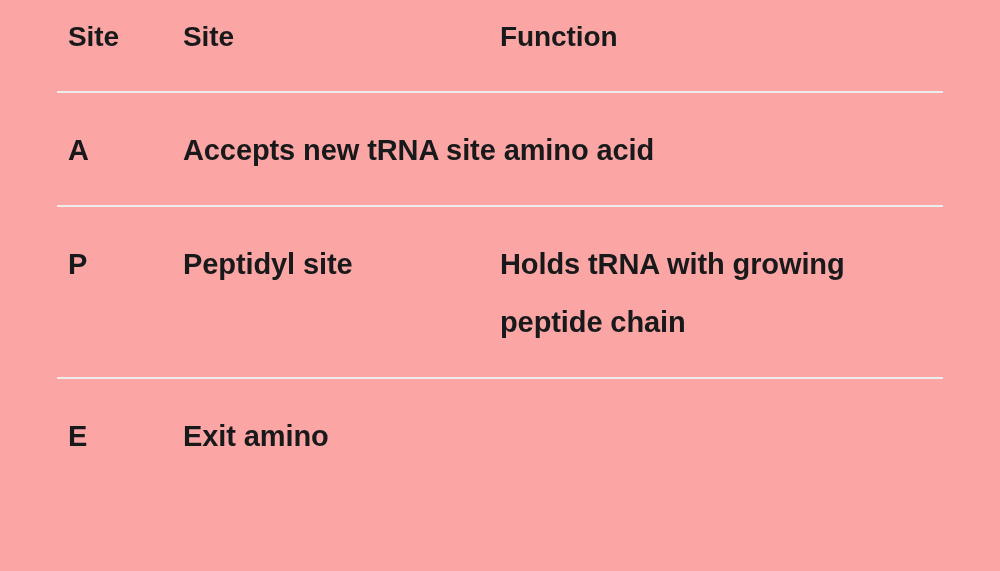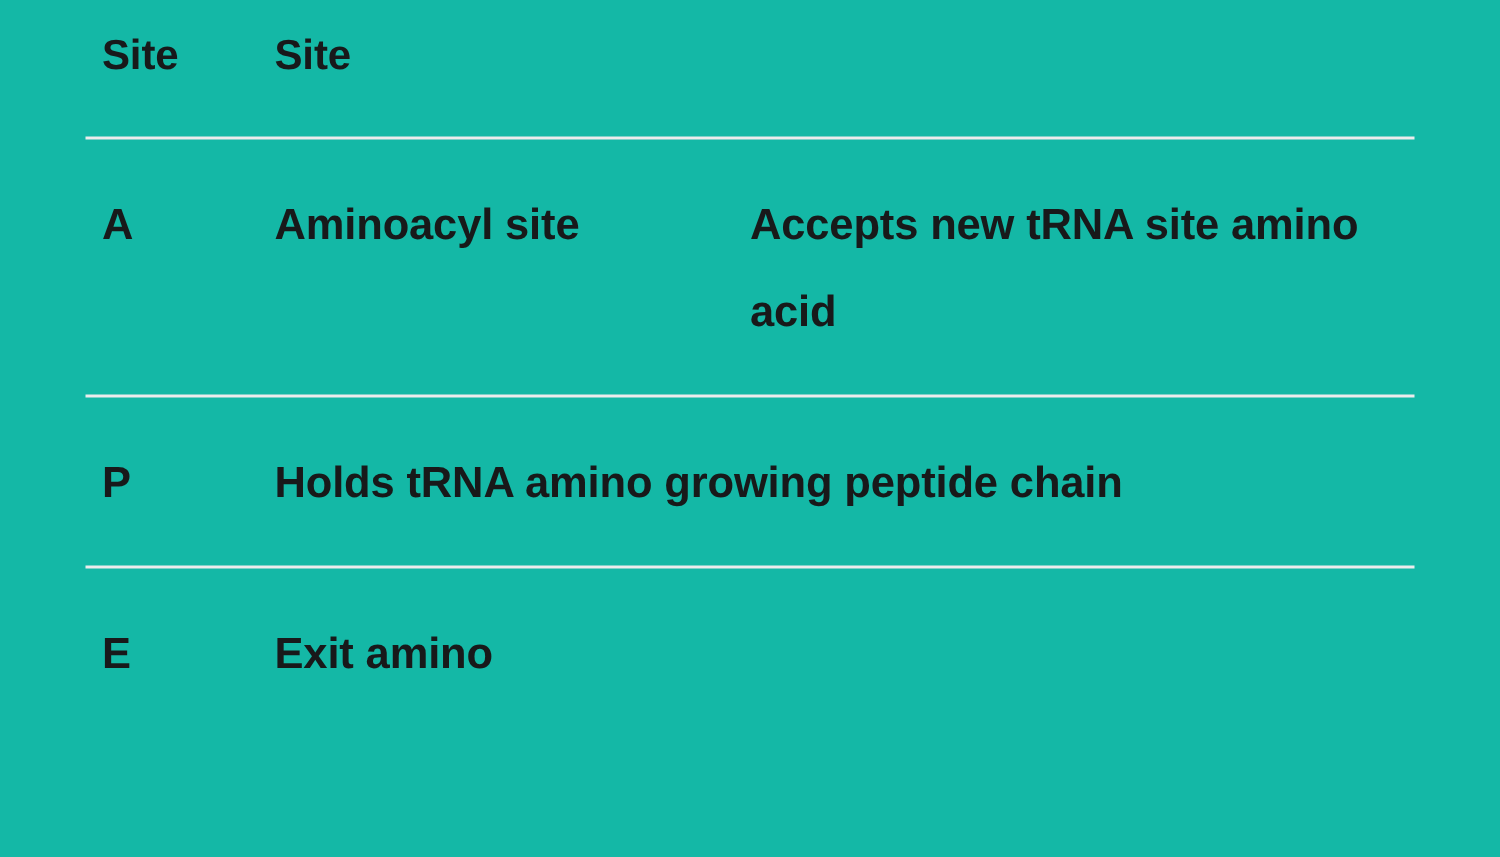--- a/index.html
+++ b/index.html
@@ -13,21 +13,21 @@
     overflow: hidden;
     font-family: "Liberation Sans", sans-serif;
     color: #18191a;
     -webkit-font-smoothing: antialiased;
   }
 
   .sheet {
     position: relative;
     width: 1000px;
     height: 571px;
-    background: #14b8a6;
+    background: #fca5a5;
   }
 
   .table {
     position: absolute;
     left: 57px;
     top: 0;
     width: 886px;
   }
 
   .row {
@@ -87,31 +87,32 @@
 </style>
 </head>
 <body>
 
 <div class="sheet">
   <div class="table">
 
     <div class="row header">
       <div class="cell col-site">Site</div>
       <div class="cell col-name">Site</div>
+      <div class="cell col-function">Function</div>
     </div>
 
     <div class="row body">
       <div class="cell col-site">A</div>
-      <div class="cell col-name">Aminoacyl site</div>
       <div class="cell col-function">Accepts new tRNA site amino acid</div>
     </div>
 
     <div class="row body">
       <div class="cell col-site">P</div>
-      <div class="cell col-function">Holds tRNA amino growing peptide chain</div>
+      <div class="cell col-name">Peptidyl site</div>
+      <div class="cell col-function">Holds tRNA with growing peptide chain</div>
     </div>
 
     <div class="row body last">
       <div class="cell col-site">E</div>
       <div class="cell col-name">Exit amino</div>
     </div>
 
   </div>
 </div>
 

